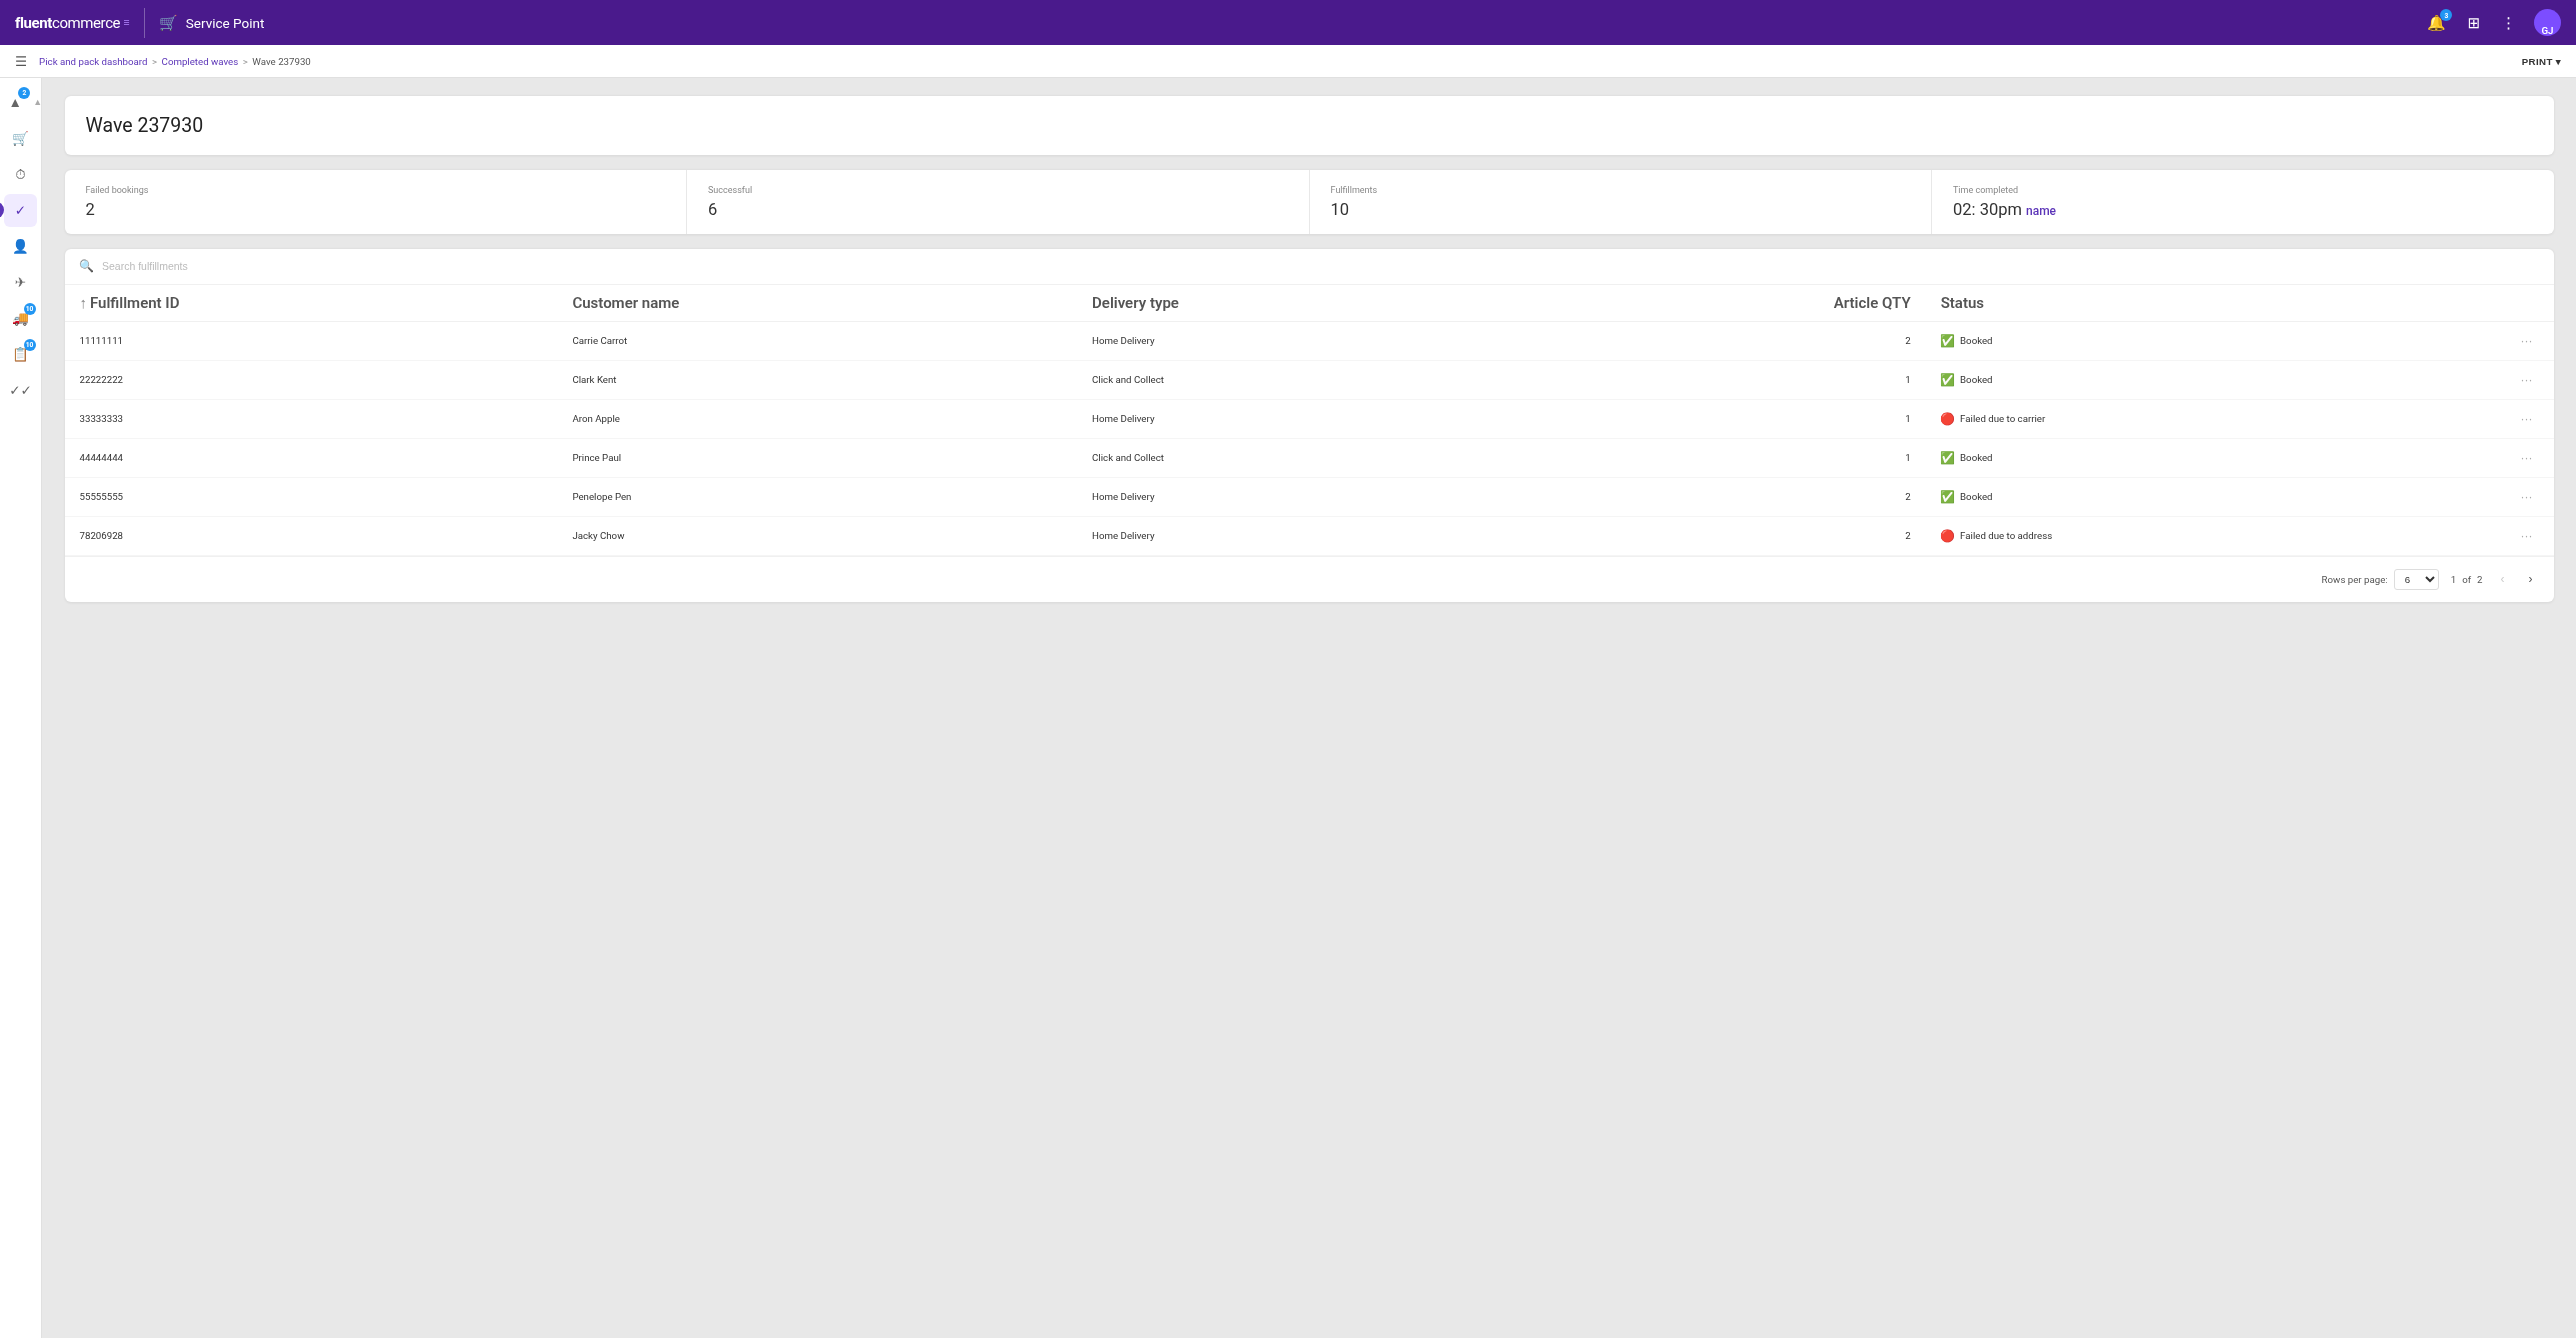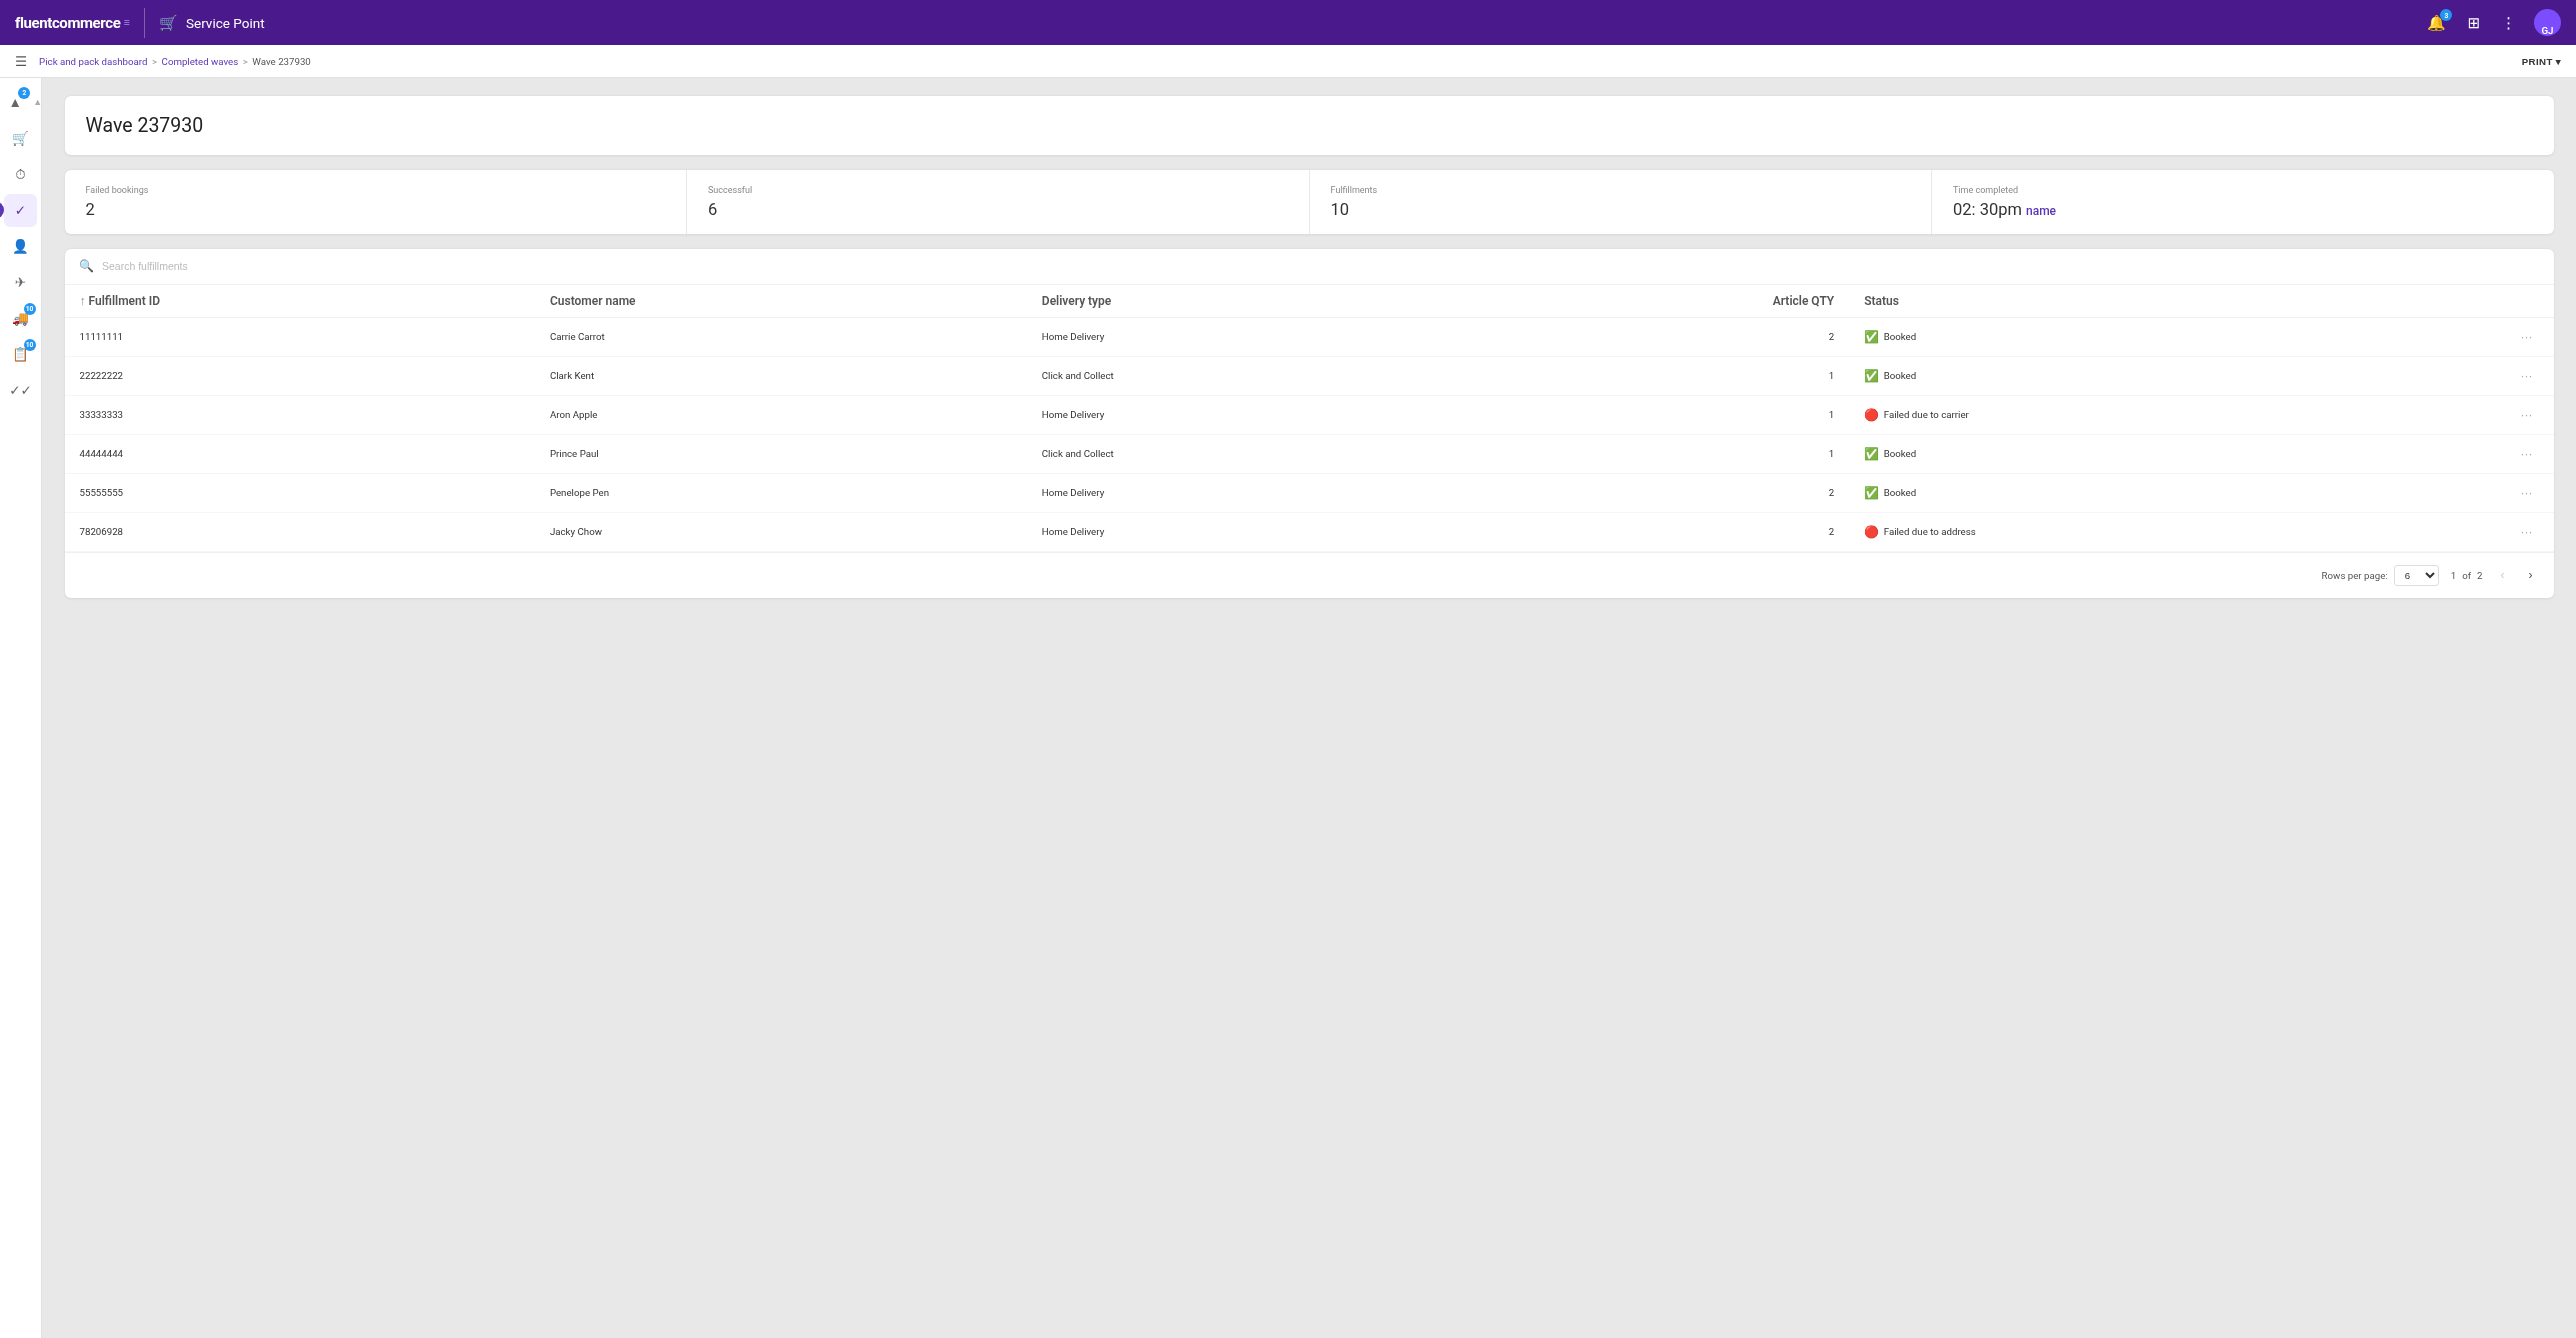--- a/index.html
+++ b/index.html
@@ -26,21 +26,21 @@
     }
     .header-logo {
       display: flex;
       align-items: center;
       color: white;
       font-size: 15px;
       font-weight: 300;
       letter-spacing: -0.4px;
     }
     .header-logo span.bold { font-weight: 700; }
-    .header-logo span.light { font-weight: 700; }
+    .header-logo span.light { font-weight: 400; }
     .header-divider {
       width: 0.7px;
       height: 30px;
       background: rgba(255,255,255,0.3);
       margin: 0 15px;
     }
     .header-title {
       display: flex;
       align-items: center;
       color: white;
@@ -282,21 +282,21 @@
     table {
       width: 100%;
       border-collapse: collapse;
     }
     thead tr {
       border-bottom: 1.5px solid #f0f0f0;
     }
     thead th {
       padding: 9px 15px;
       text-align: left;
-      font-size: 12px;
+      font-size: 15px;
       font-weight: 600;
       color: #555;
       white-space: nowrap;
     }
     thead th.right { text-align: right; }
     .sort-icon { margin-right: 3px; color: #888; }
     tbody tr {
       border-bottom: 0.7px solid #f5f5f5;
     }
     tbody td {

